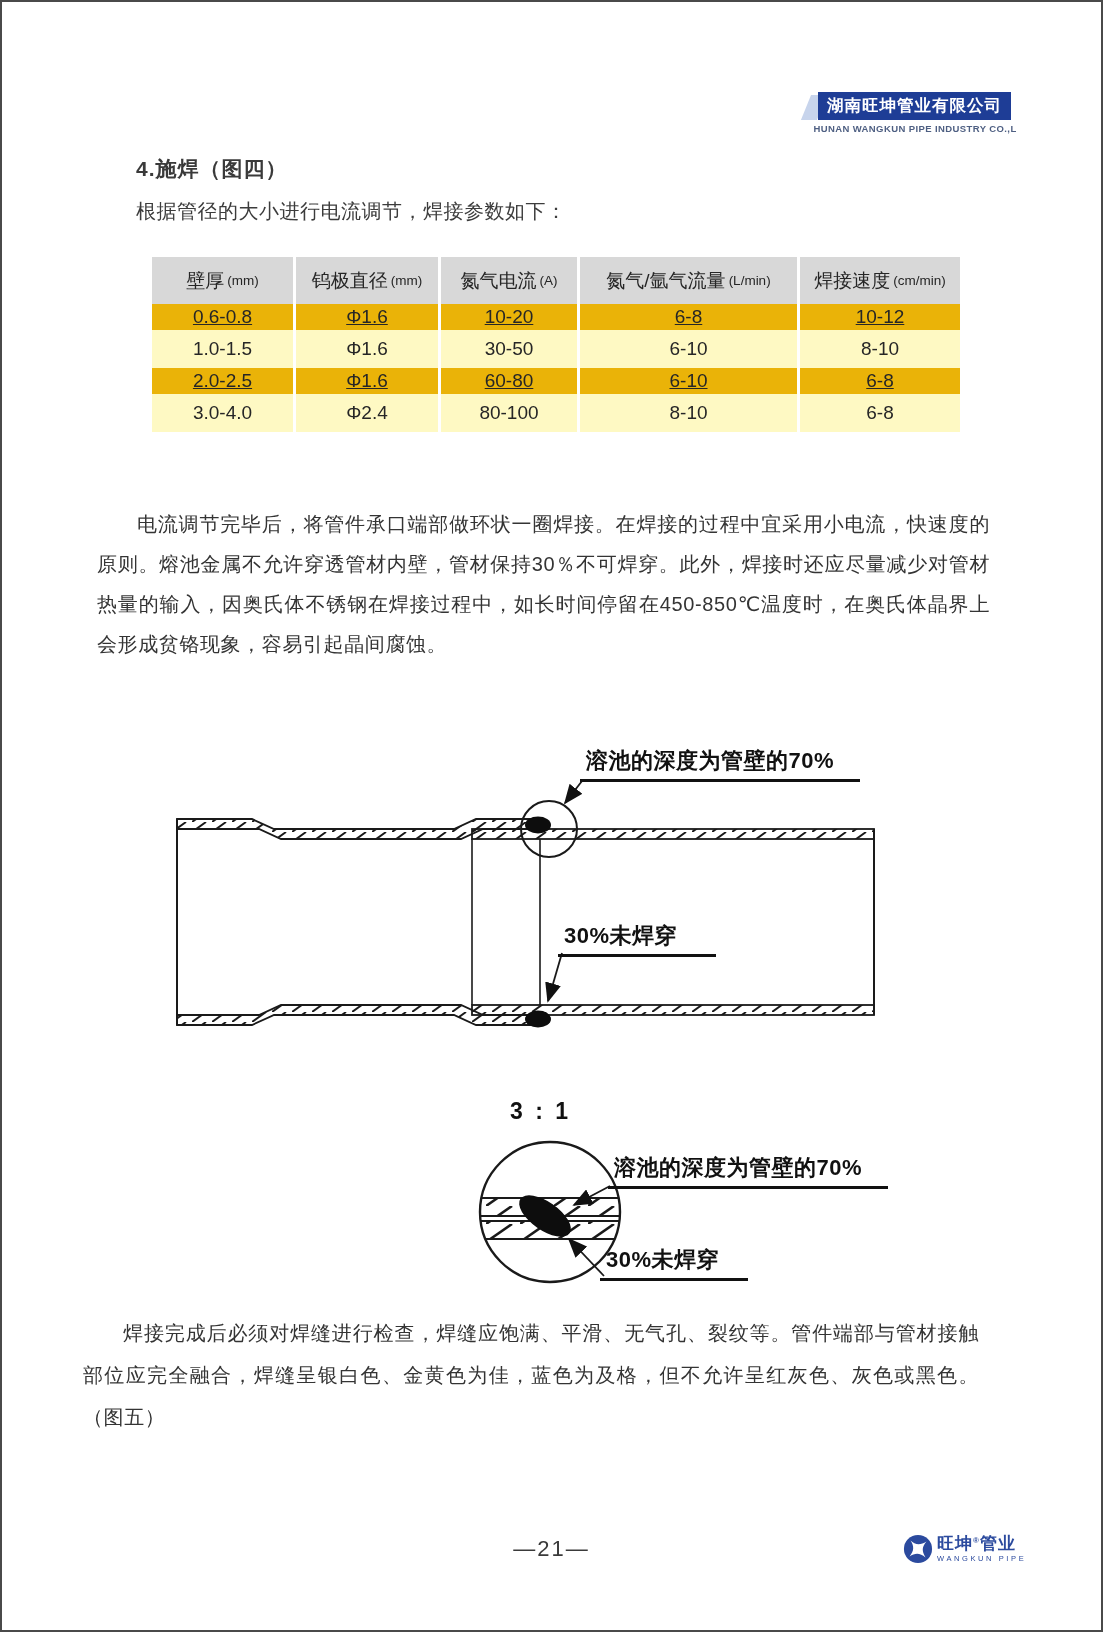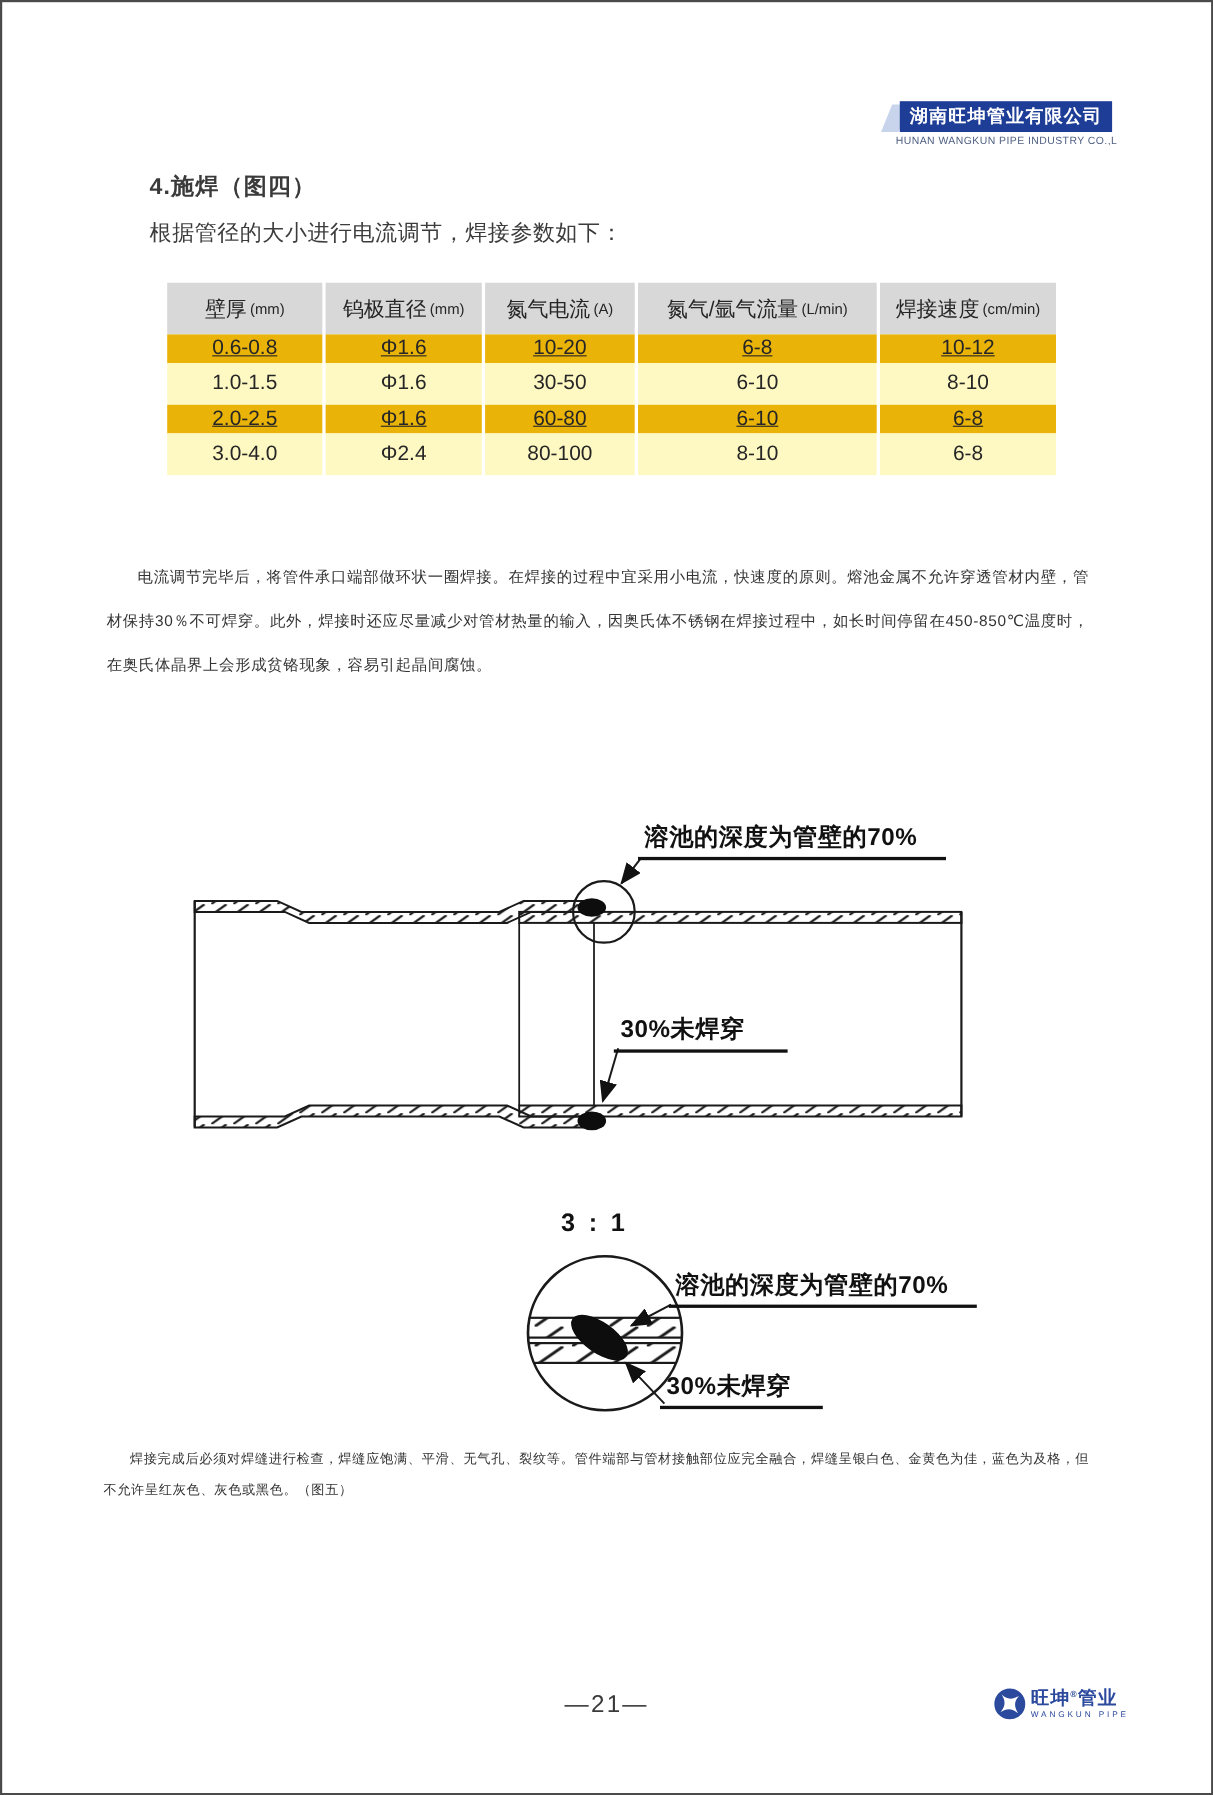--- a/index.html
+++ b/index.html
@@ -8,36 +8,36 @@
     background:#ffffff;border:2px solid #4a4a4a;overflow:hidden;
     font-family:"Liberation Sans","DejaVu Sans",sans-serif;color:#333;
   }
   
   .brand{position:absolute;top:90px;left:806px;width:210px;}
   .brand-accent{position:absolute;left:-2px;top:3px;width:16px;height:25px;background:#c7d4ec;transform:skewX(-22deg);}
   .brand-box{position:relative;margin-left:10px;width:193px;height:28px;background:#1e3d96;
     display:flex;align-items:center;justify-content:center;}
   .brand-box span{color:#fff;font-weight:bold;font-size:16.5px;letter-spacing:1px;white-space:nowrap;}
   .brand-en{margin-left:4px;margin-top:3px;width:206px;text-align:center;font-size:9.5px;
-    color:#4e5f82;letter-spacing:0.4px;white-space:nowrap;}
+    color:#4e5f82;letter-spacing:0.4px;white-space:nowrap;font-weight:bold;}
   
   .sec-title{position:absolute;left:134px;top:153px;font-size:21px;font-weight:bold;color:#3a3a3a;letter-spacing:1px;}
   .sec-intro{position:absolute;left:134px;top:196px;font-size:20px;color:#3c3c3c;letter-spacing:0.5px;}
   
   .params-table{position:absolute;left:150px;top:255px;width:808px;
     display:grid;grid-template-columns:141px 142px 136px 217px 160px;column-gap:3px;}
   .params-table .c{display:flex;align-items:center;justify-content:center;font-size:19px;color:#262626;}
   .params-table .th{height:47px;background:#d8d8d8;font-size:19px;font-weight:normal;}
   .params-table .th .unit{font-size:13.5px;margin-left:3px;}
   .params-table .rA{height:26px;background:#eab308;text-decoration:underline;}
   .params-table .rB{height:38px;background:#fef9c3;}
   
   .para{position:absolute;text-align:justify;color:#343434;letter-spacing:0.6px;}
-  .para1{left:95px;top:502px;width:893px;font-size:14px;line-height:40px;text-indent:2em;}
-  .para2{left:92px;top:1310px;width:896px;font-size:12px;line-height:28px;text-indent:2em;}
+  .para1{left:95px;top:502px;width:893px;font-size:20px;line-height:40px;text-indent:2em;}
+  .para2{left:81px;top:1310px;width:896px;font-size:20px;line-height:42px;text-indent:2em;}
   
   .fig{position:absolute;left:110px;top:700px;width:880px;height:600px;}
   .fig svg{position:absolute;left:0;top:0;}
   .fig-label{position:absolute;font-weight:bold;color:#111;font-size:22px;white-space:nowrap;
     border-bottom:3px solid #111;padding:0 2px 3px 6px;letter-spacing:0.5px;}
   .fl-weld-depth{left:468px;top:44px;width:272px;}
   .fl-not-welded{left:446px;top:219px;width:150px;}
   .fl-scale{left:398px;top:396px;border-bottom:none;font-size:23px;letter-spacing:3px;padding:0;}
   .fl-d-weld-depth{left:496px;top:451px;width:272px;}
   .fl-d-not-welded{left:488px;top:543px;width:140px;}

